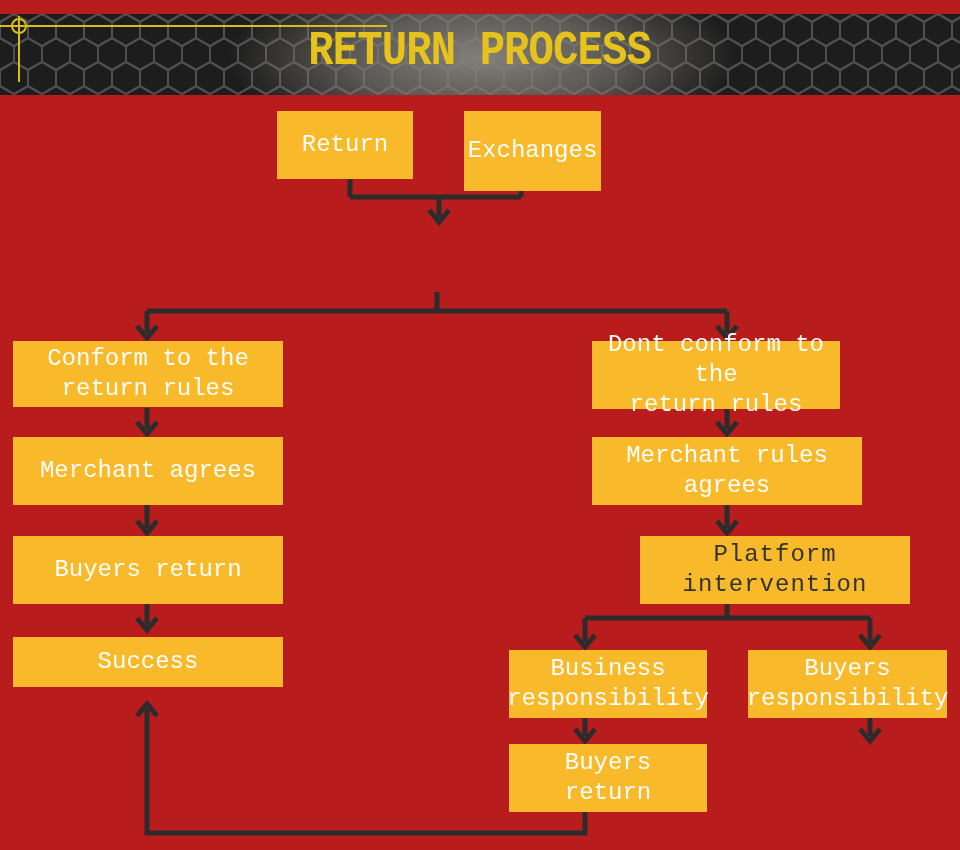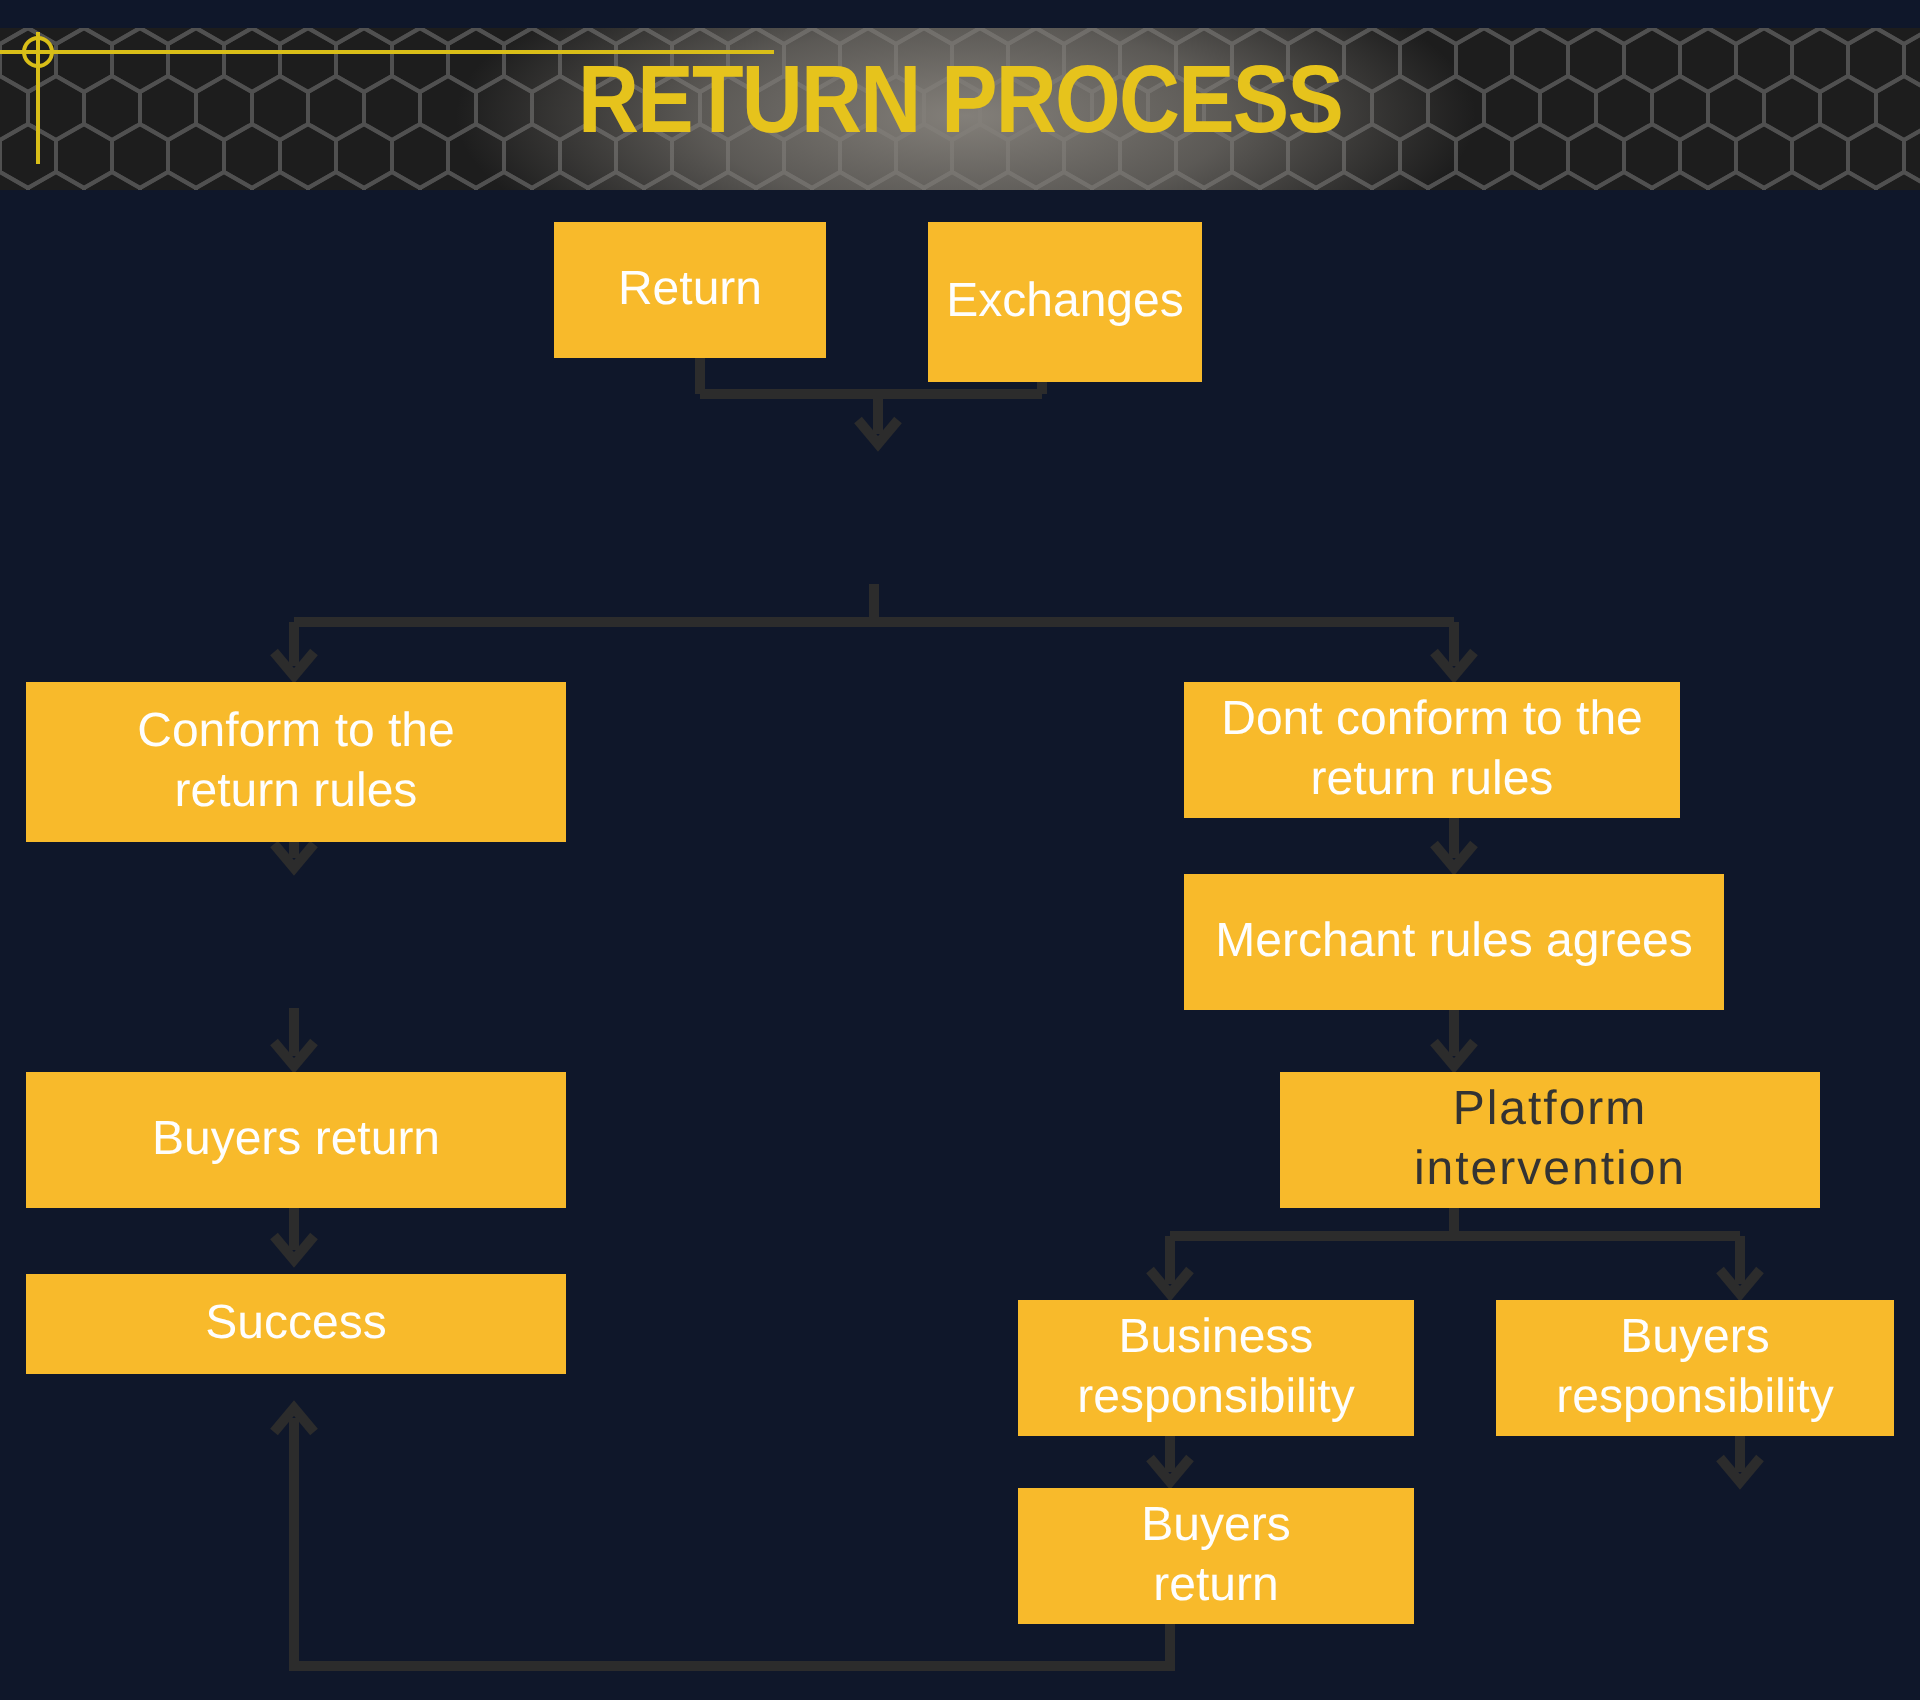--- a/index.html
+++ b/index.html
@@ -1,18 +1,18 @@
 <!DOCTYPE html>
 <html><head>
 <meta charset="utf-8">
 <style>
   html,body{margin:0;padding:0;background:#ffffff;}
   .canvas{
-    position:relative;width:960px;height:850px;background:#0f172a;
-    font-family:Liberation Sans, sans-serif;overflow:hidden;
+    position:relative;width:960px;height:850px;background:#b91c1c;
+    font-family:Liberation Mono, monospace;overflow:hidden;
   }
   
   .band{position:absolute;left:0;top:14px;width:960px;height:81px;background:#1d1d1d;}
   .band svg.mesh{position:absolute;left:0;top:0;}
   .glow{
     position:absolute;left:0;top:0;width:100%;height:100%;
     background:radial-gradient(ellipse 255px 88px at 483px 44px,
       rgba(133,129,123,0.98) 0%, rgba(133,129,123,0.60) 52%, rgba(133,129,123,0) 100%);
   }
   .page-title{
@@ -92,26 +92,27 @@
     <polyline points="575,729 585,741 595,729"></polyline>
     <polyline points="860,729 870,741 880,729"></polyline>
     <polyline points="137,716 147,704 157,716"></polyline>
   </svg>
 
   <div class="node" style="left:277px;top:111px;width:136px;height:68px;">Return</div>
 
   <div class="node" style="left:464px;top:111px;width:137px;height:80px;">Exchanges</div>
 
 
-  <div class="node" style="left:13px;top:341px;width:270px;height:80px;">Conform to the
+  <div class="node" style="left:13px;top:341px;width:270px;height:66px;">Conform to the
 return rules</div>
 
   <div class="node" style="left:592px;top:341px;width:248px;height:68px;">Dont conform to the
 return rules</div>
 
+  <div class="node" style="left:13px;top:437px;width:270px;height:68px;">Merchant agrees</div>
 
   <div class="node" style="left:592px;top:437px;width:270px;height:68px;">Merchant rules agrees</div>
 
   <div class="node" style="left:13px;top:536px;width:270px;height:68px;">Buyers return</div>
 
   <div class="node dark" style="left:592px;top:536px;width:270px;height:68px;">Platform
 intervention</div>
 
   <div class="node" style="left:13px;top:637px;width:270px;height:50px;">Success</div>
 

